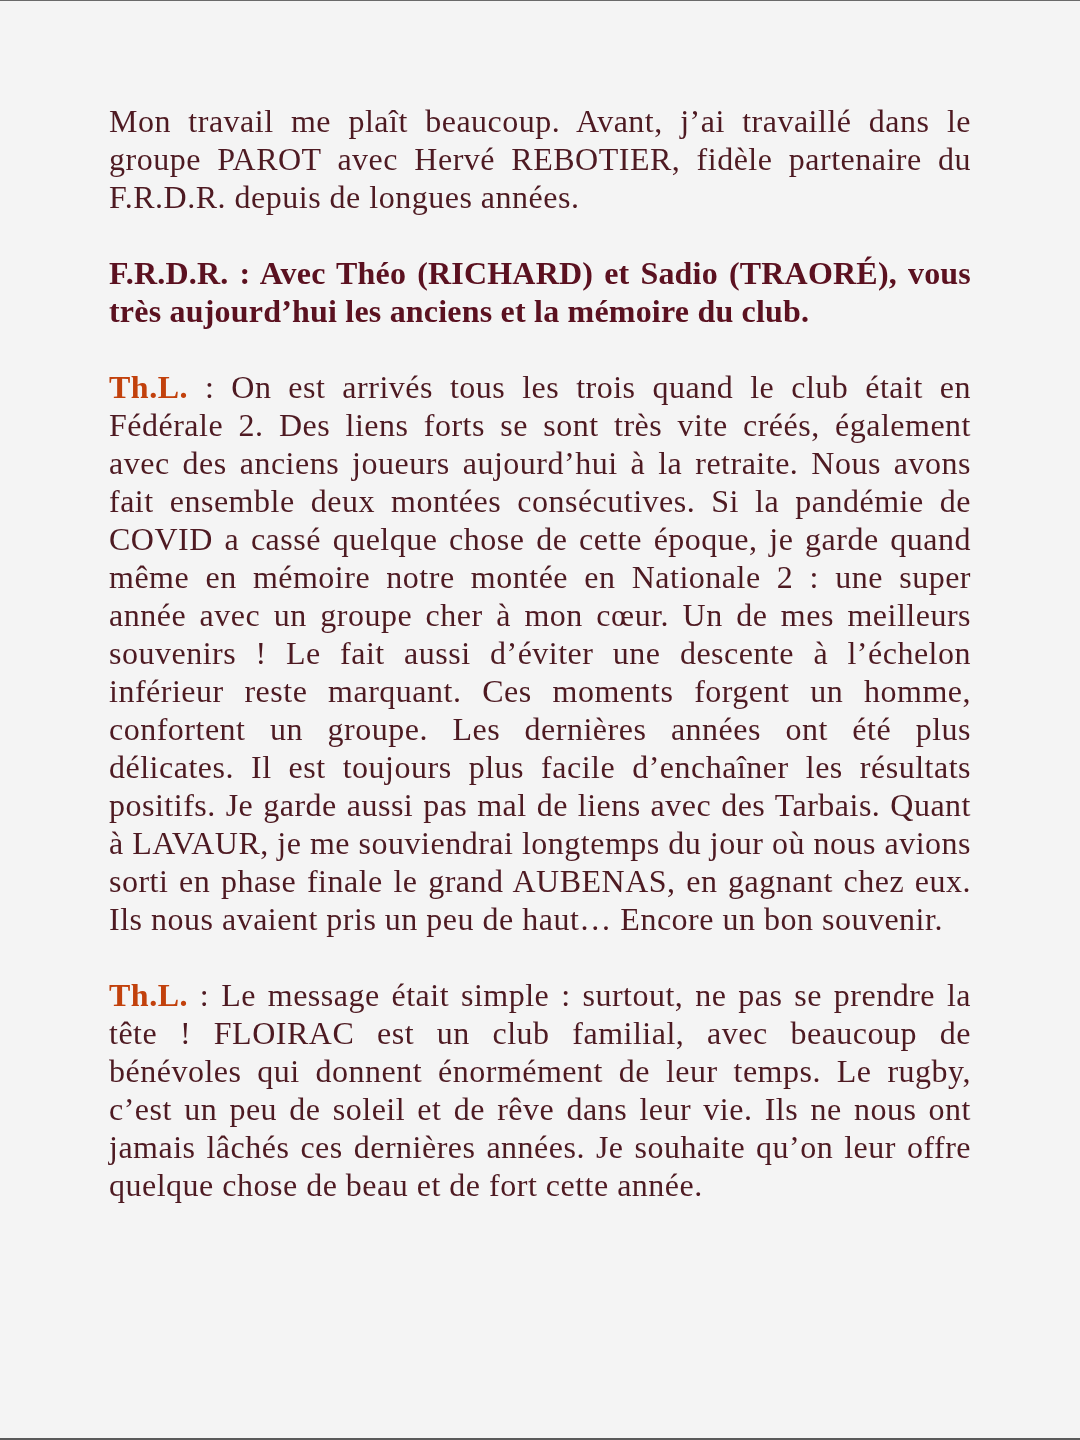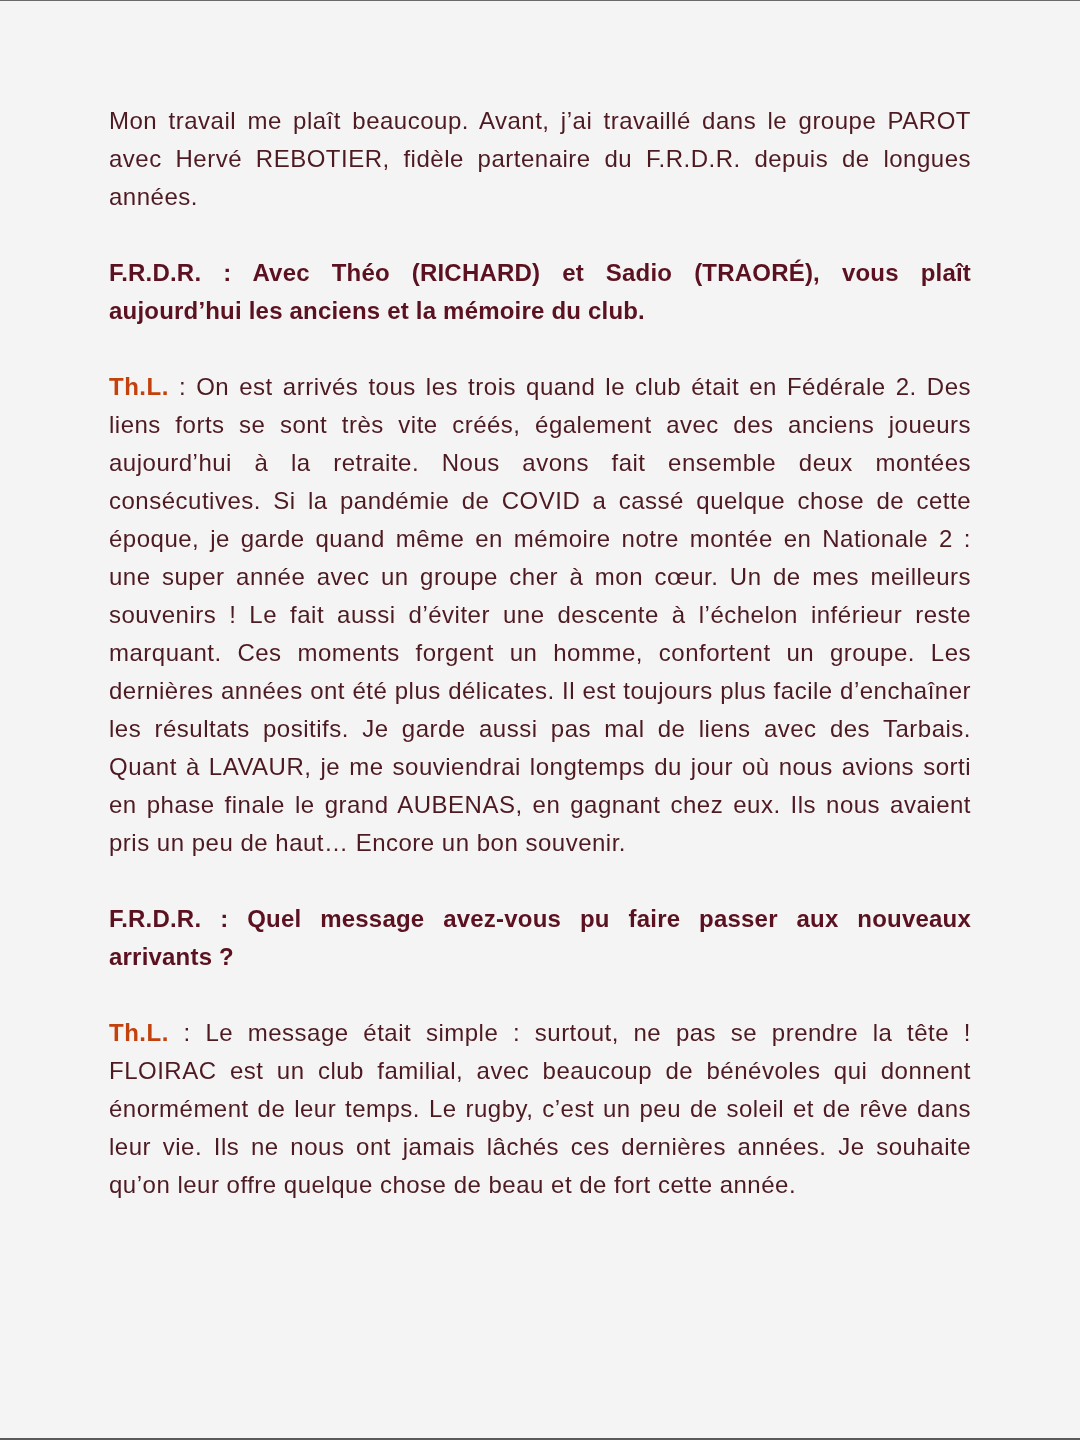--- a/index.html
+++ b/index.html
@@ -9,43 +9,40 @@
     border-top: 1px solid #6a6a6a;
     border-bottom: 2px solid #5a5a5a;
     box-sizing: border-box;
     position: relative;
     overflow: hidden;
   }
   .page {
     position: absolute;
     left: 109px; top: 101px;
     width: 862px;
-    font-family: Liberation Sans, sans-serif;
+    font-family: Liberation Serif, serif;
     color: #4e1a22;
-    font-size: 24px;
+    font-size: 32px;
     line-height: 38px;
     letter-spacing: 0.5px;
     text-align: justify;
   }
   .page p { margin: 0 0 38px 0; }
   .q { font-weight: bold; color: #5b1120; letter-spacing: 0.2px; }
   .speaker { font-weight: bold; color: #c2410c; }
 </style>
 </head>
 <body>
 
 <div class="page">
   <p>
     <span>Mon travail me plaît beaucoup. Avant, j’ai travaillé dans le groupe PAROT avec Hervé REBOTIER, fidèle partenaire du F.R.D.R. depuis de longues années.</span>
   </p>
   <p class="q">
-    <span>F.R.D.R. : Avec Théo (RICHARD) et Sadio (TRAORÉ), vous plaît aujourd’hui les anciens et la mémoire du club.</span>
+    <span>F.R.D.R. : Avec Théo (RICHARD) et Sadio (TRAORÉ), vous très aujourd’hui les anciens et la mémoire du club.</span>
   </p>
   <p>
     <span class="speaker">Th.L.</span><span> : </span><span>On est arrivés tous les trois quand le club était en Fédérale 2. Des liens forts se sont très vite créés, également avec des anciens joueurs aujourd’hui à la retraite. Nous avons fait ensemble deux montées consécutives. Si la pandémie de COVID a cassé quelque chose de cette époque, je garde quand même en mémoire notre montée en Nationale 2 : une super année avec un groupe cher à mon cœur. Un de mes meilleurs souvenirs ! Le fait aussi d’éviter une descente à l’échelon inférieur reste marquant. Ces moments forgent un homme, confortent un groupe. Les dernières années ont été plus délicates. Il est toujours plus facile d’enchaîner les résultats positifs. Je garde aussi pas mal de liens avec des Tarbais. Quant à LAVAUR, je me souviendrai longtemps du jour où nous avions sorti en phase finale le grand AUBENAS, en gagnant chez eux. Ils nous avaient pris un peu de haut… Encore un bon souvenir.</span>
-  </p>
-  <p class="q">
-    <span>F.R.D.R. : Quel message avez-vous pu faire passer aux nouveaux arrivants ?</span>
   </p>
   <p>
     <span class="speaker">Th.L.</span><span> : </span><span>Le message était simple : surtout, ne pas se prendre la tête ! FLOIRAC est un club familial, avec beaucoup de bénévoles qui donnent énormément de leur temps. Le rugby, c’est un peu de soleil et de rêve dans leur vie. Ils ne nous ont jamais lâchés ces dernières années. Je souhaite qu’on leur offre quelque chose de beau et de fort cette année.</span>
   </p>
 </div>
 
 </body></html>

